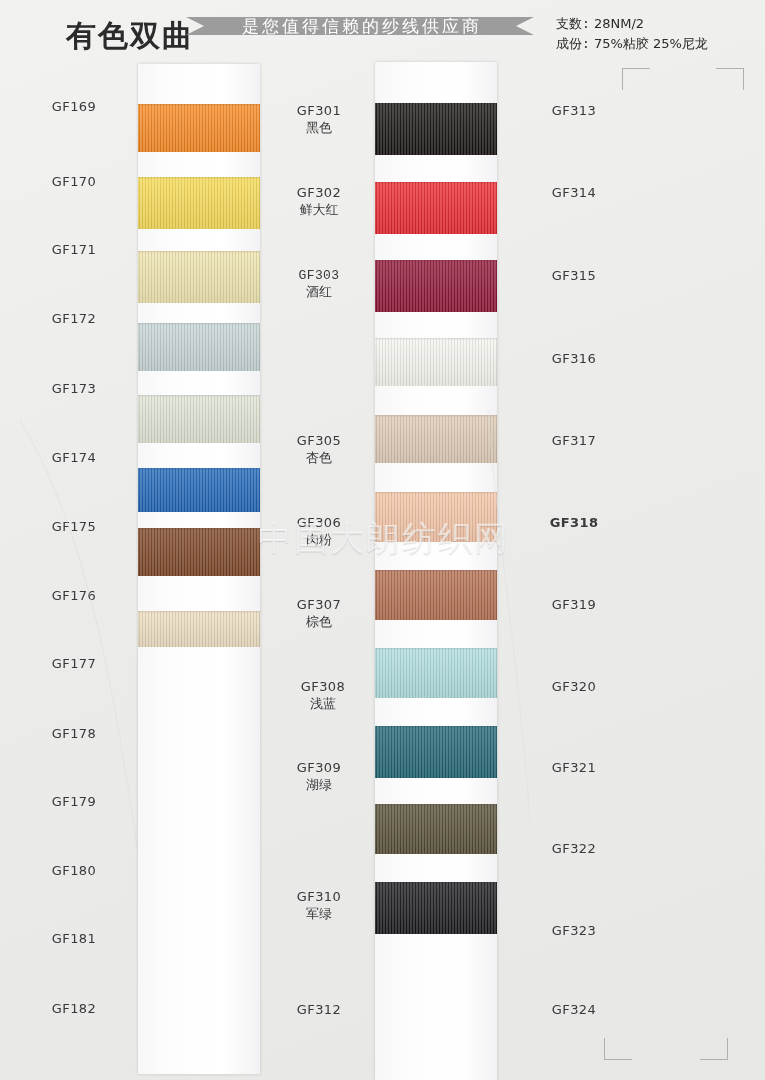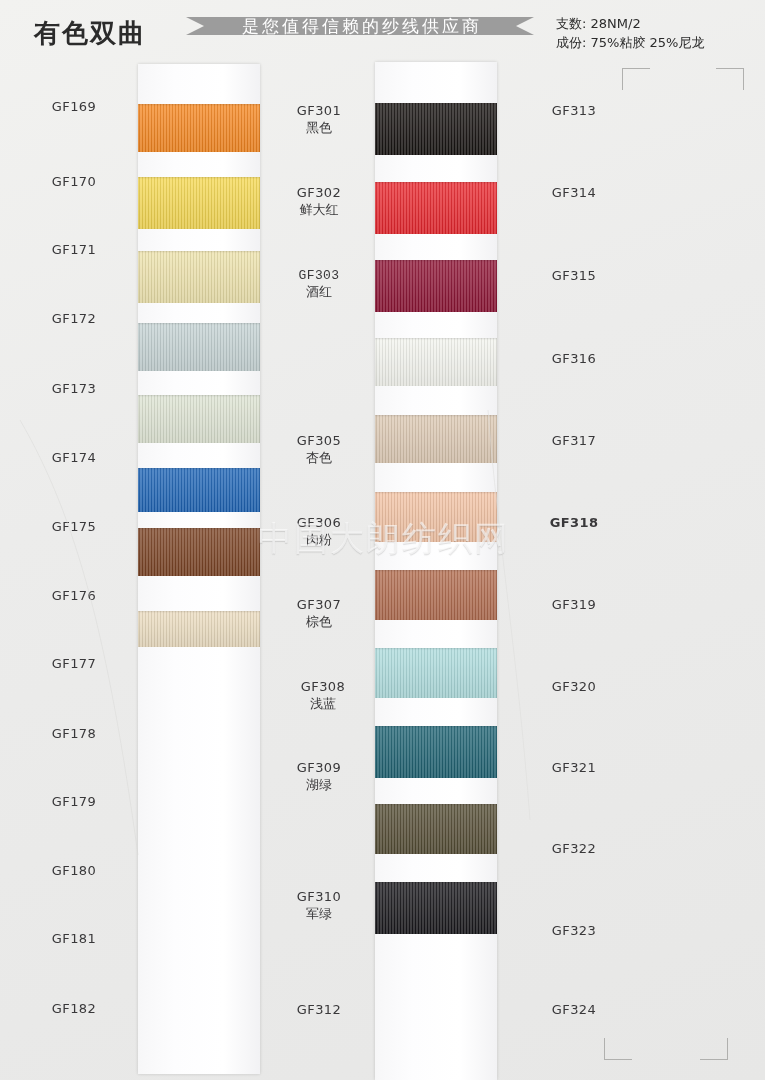--- a/index.html
+++ b/index.html
@@ -12,22 +12,22 @@
   }
   .page{
     position:absolute;inset:0;
     background:linear-gradient(160deg,#f2f2f0 0%,#ececeb 40%,#e7e7e6 100%);
   }
   
   .header{
     position:absolute;left:0;top:0;width:765px;height:62px;
   }
   .brand{
-    position:absolute;left:34px;top:16px;
-    font-size:26px;font-weight:bold;letter-spacing:2px;
+    position:absolute;left:66px;top:16px;
+    font-size:30px;font-weight:bold;letter-spacing:2px;
     color:#2b2b2b;
     font-family:"DejaVu Sans",sans-serif;
     white-space:nowrap;
   }
   .ribbon{
     position:absolute;left:186px;top:17px;
     width:348px;height:18px;
     background:#9c9c9c;
     color:#ffffff;
     font-size:17px;letter-spacing:3px;
@@ -37,21 +37,21 @@
     padding-left:8px;padding-right:4px;
     box-sizing:border-box;
     white-space:nowrap;
   }
   .spec{
     position:absolute;left:556px;top:14px;
     font-size:13px;color:#2b2b2b;line-height:19px;
     font-family:"DejaVu Sans",sans-serif;
     white-space:nowrap;
   }
-  .spec .lbl{letter-spacing:0px;}
+  .spec .lbl{letter-spacing:0px;font-family:Liberation Mono, monospace;}
   
   .crop{position:absolute;width:28px;height:22px;}
   .crop i{position:absolute;background:#b0b0ae;}
   .crop i.h{height:1px;width:28px;}
   .crop i.v{width:1px;height:22px;}
   .crop.tl i.h{top:0;left:0;} .crop.tl i.v{top:0;left:0;}
   .crop.tr i.h{top:0;right:0;} .crop.tr i.v{top:0;right:0;}
   .crop.bl i.h{bottom:0;left:0;} .crop.bl i.v{bottom:0;left:0;}
   .crop.br i.h{bottom:0;right:0;} .crop.br i.v{bottom:0;right:0;}
   

